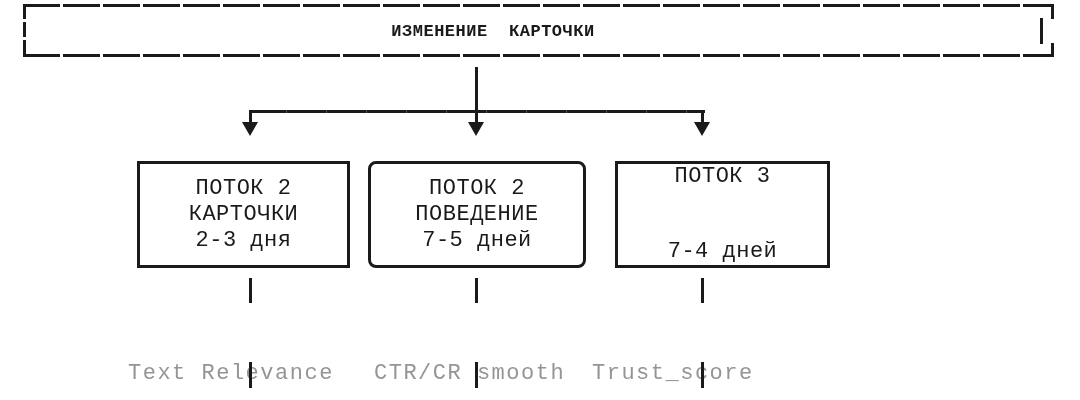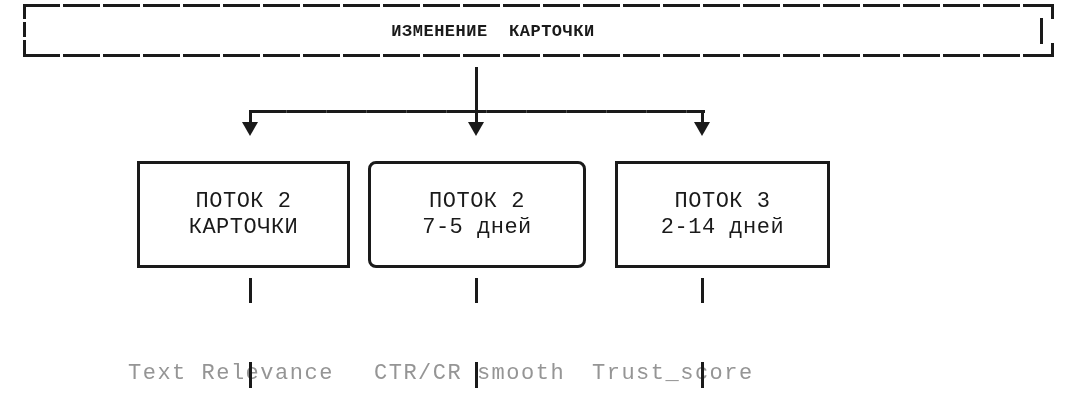--- a/index.html
+++ b/index.html
@@ -118,30 +118,32 @@
   <div class="vline" style="left:249px; top:110px; height:13px;"></div>
   <div class="vline" style="left:701px; top:110px; height:13px;"></div>
 
   <div class="arrow-down" style="left:242px; top:122px;"></div>
   <div class="arrow-down" style="left:468px; top:122px;"></div>
   <div class="arrow-down" style="left:694px; top:122px;"></div>
 
   <div class="node" style="left:137px; width:213px;">
     <span>ПОТОК 2</span>
     <span>КАРТОЧКИ</span>
+    <span>2-3 дня</span>
   </div>
 
   <div class="node" style="left:368px; width:218px;border-radius:8px;">
     <span>ПОТОК 2</span>
+    <span>ПОВЕДЕНИЕ</span>
     <span>7-5 дней</span>
   </div>
 
-  <div class="node" style="left:615px; width:215px;">
+  <div class="node" style="left:615px; width:215px;justify-content:space-between;">
     <span>ПОТОК 3</span>
-    <span>2-14 дней</span>
+    <span>7-4 дней</span>
   </div>
 
   <div class="vline" style="left:249px; top:278px; height:25px;"></div>
   <div class="vline" style="left:475px; top:278px; height:25px;"></div>
   <div class="vline" style="left:701px; top:278px; height:25px;"></div>
 
   <div class="tags" style="left:128px;">
     <div>Text Relevance</div>
     
   </div>

